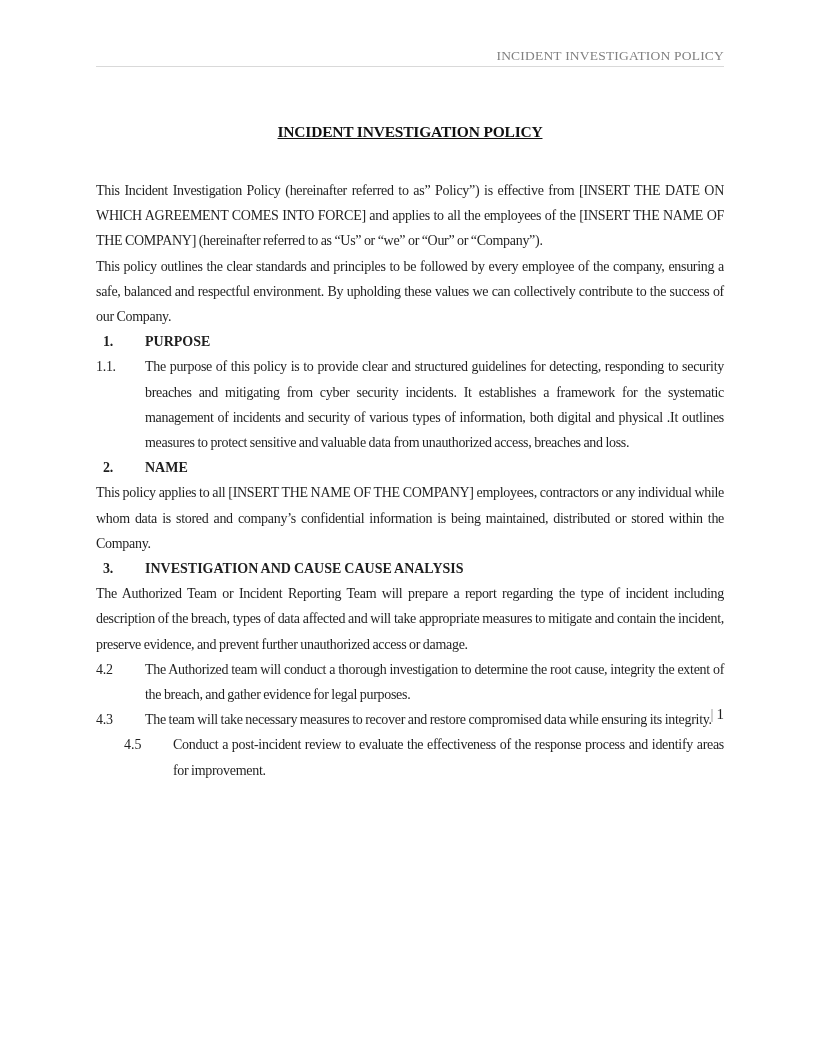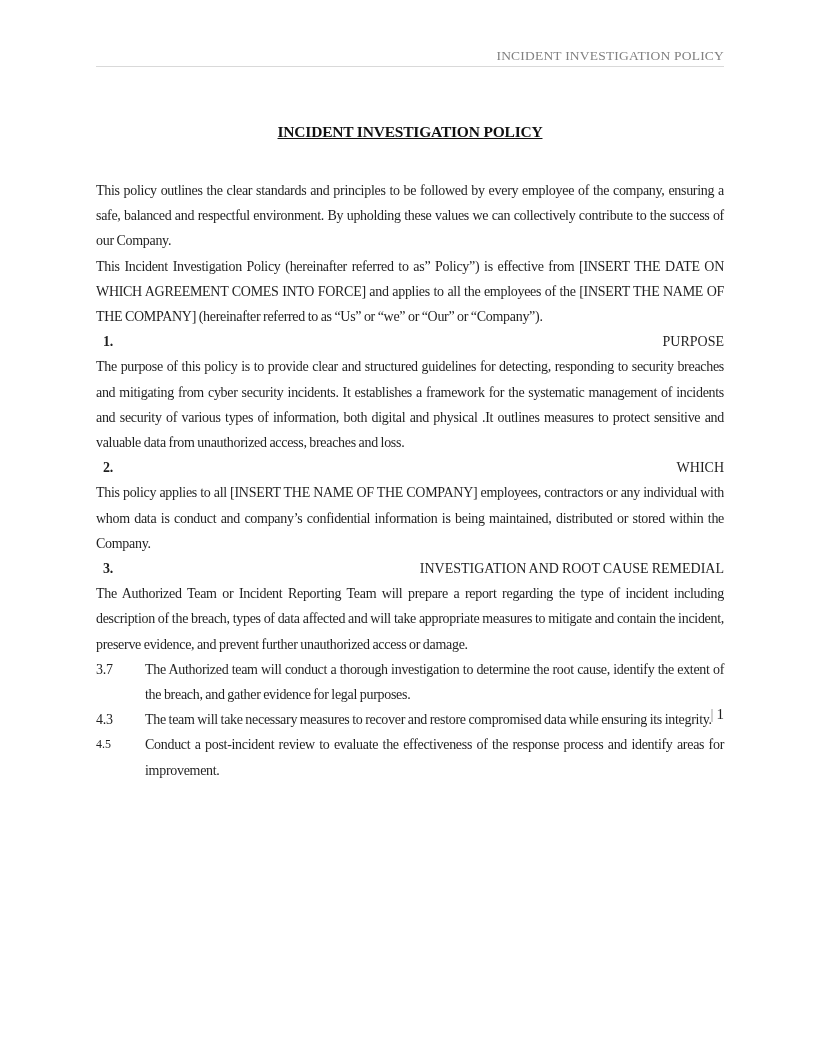--- a/index.html
+++ b/index.html
@@ -61,27 +61,28 @@
   }
   .li .txt {
     flex: 1;
     text-align: justify;
   }
   .li.heading .num {
     padding-left: 7px;
     font-weight: bold;
   }
   .li.heading .txt {
-    font-weight: normal;
-    text-align: right;
+    font-weight: bold;
+    text-align: left;
     letter-spacing: 0;
   }
   .li.num-large .num {
-    font-size: 12px;
+    font-size: 14px;
     letter-spacing: 0;
+    margin-left: 28px;
   }
   
   .page-footer {
     position: absolute;
     right: 92px;
     bottom: 57px;
     font-size: 15px;
   }
   .page-footer .sep {
     color: #8c8c8c;
@@ -97,53 +98,54 @@
 <div class="page">
 
   <div class="running-header">
     <span class="rh-text">INCIDENT INVESTIGATION POLICY</span>
   </div>
 
   <div class="doc-title">INCIDENT INVESTIGATION POLICY</div>
 
   <div class="body-block">
 
+    <p class="para">This Incident Investigation Policy (hereinafter referred to as” Policy”) is effective from [INSERT THE DATE ON WHICH AGREEMENT COMES INTO FORCE] and applies to all the employees of the [INSERT THE NAME OF THE COMPANY] (hereinafter referred to as “Us” or “we” or “Our” or “Company”).</p>
     <p class="para">This policy outlines the clear standards and principles to be followed by every employee of the company, ensuring a safe, balanced and respectful environment. By upholding these values we can collectively contribute to the success of our Company.</p>
-    <p class="para">This Incident Investigation Policy (hereinafter referred to as” Policy”) is effective from [INSERT THE DATE ON WHICH AGREEMENT COMES INTO FORCE] and applies to all the employees of the [INSERT THE NAME OF THE COMPANY] (hereinafter referred to as “Us” or “we” or “Our” or “Company”).</p>
 
     <div class="li heading">
       <span class="num">1.</span>
       <span class="txt">PURPOSE</span>
     </div>
 
     <div class="li">
+      <span class="num">1.1.</span>
       <span class="txt">The purpose of this policy is to provide clear and structured guidelines for detecting, responding to security breaches and mitigating from cyber security incidents. It establishes a framework for the systematic management of incidents and security of various types of information, both digital and physical .It outlines measures to protect sensitive and valuable data from unauthorized access, breaches and loss.</span>
     </div>
 
     <div class="li heading">
       <span class="num">2.</span>
-      <span class="txt">WHICH</span>
+      <span class="txt">NAME</span>
     </div>
 
     <div class="li">
-      <span class="txt">This policy applies to all [INSERT THE NAME OF THE COMPANY] employees, contractors or any individual with whom data is conduct and company’s confidential information is being maintained, distributed or stored within the Company.</span>
+      <span class="txt">This policy applies to all [INSERT THE NAME OF THE COMPANY] employees, contractors or any individual while whom data is stored and company’s confidential information is being maintained, distributed or stored within the Company.</span>
     </div>
 
     <div class="li heading">
       <span class="num">3.</span>
-      <span class="txt">INVESTIGATION AND ROOT CAUSE REMEDIAL</span>
+      <span class="txt">INVESTIGATION AND CAUSE CAUSE ANALYSIS</span>
     </div>
 
     <div class="li">
       <span class="txt">The Authorized Team or Incident Reporting Team will prepare a report regarding the type of incident including description of the breach, types of data affected and will take appropriate measures to mitigate and contain the incident, preserve evidence, and prevent further unauthorized access or damage.</span>
     </div>
 
     <div class="li">
-      <span class="num">3.7</span>
-      <span class="txt">The Authorized team will conduct a thorough investigation to determine the root cause, identify the extent of the breach, and gather evidence for legal purposes.</span>
+      <span class="num">4.2</span>
+      <span class="txt">The Authorized team will conduct a thorough investigation to determine the root cause, integrity the extent of the breach, and gather evidence for legal purposes.</span>
     </div>
 
     <div class="li">
       <span class="num">4.3</span>
       <span class="txt">The team will take necessary measures to recover and restore compromised data while ensuring its integrity.</span>
     </div>
 
 
     <div class="li num-large">
       <span class="num">4.5</span>

